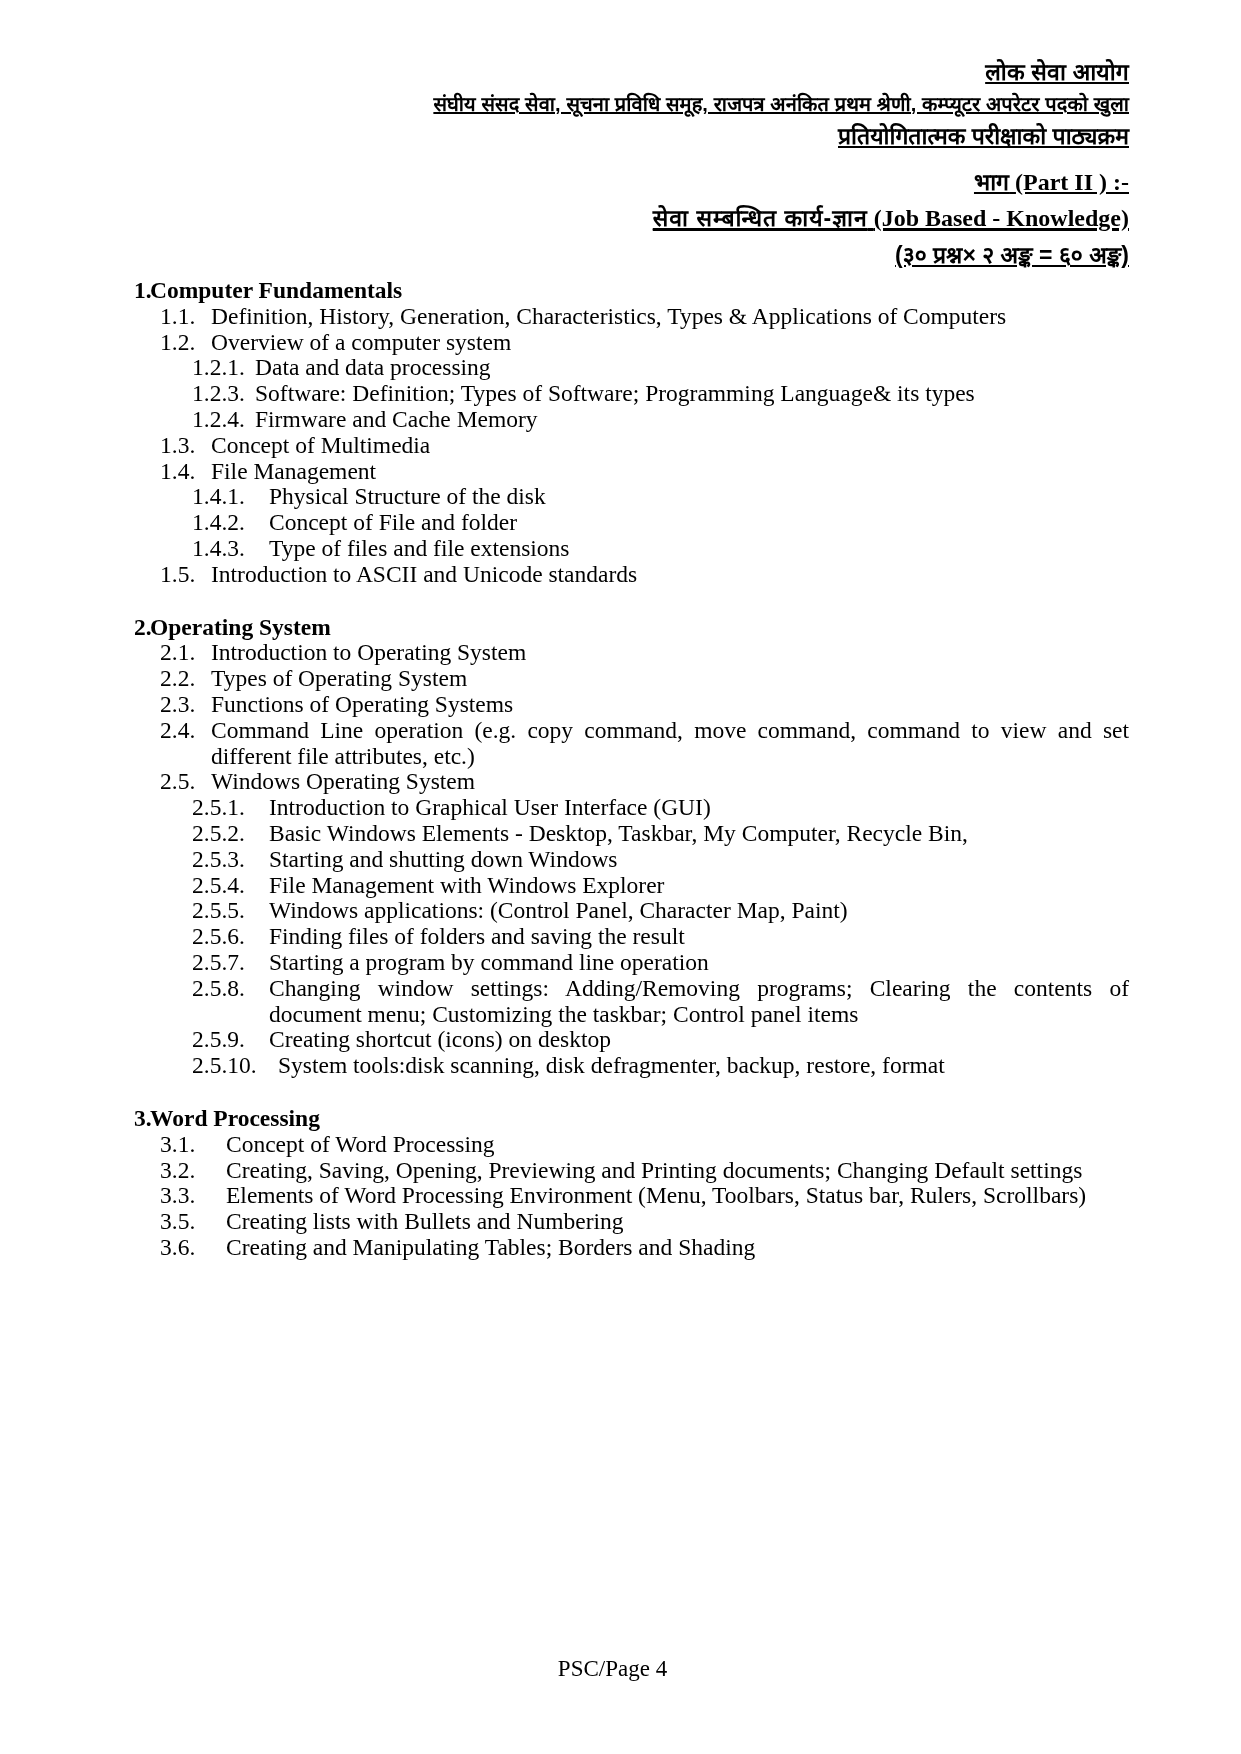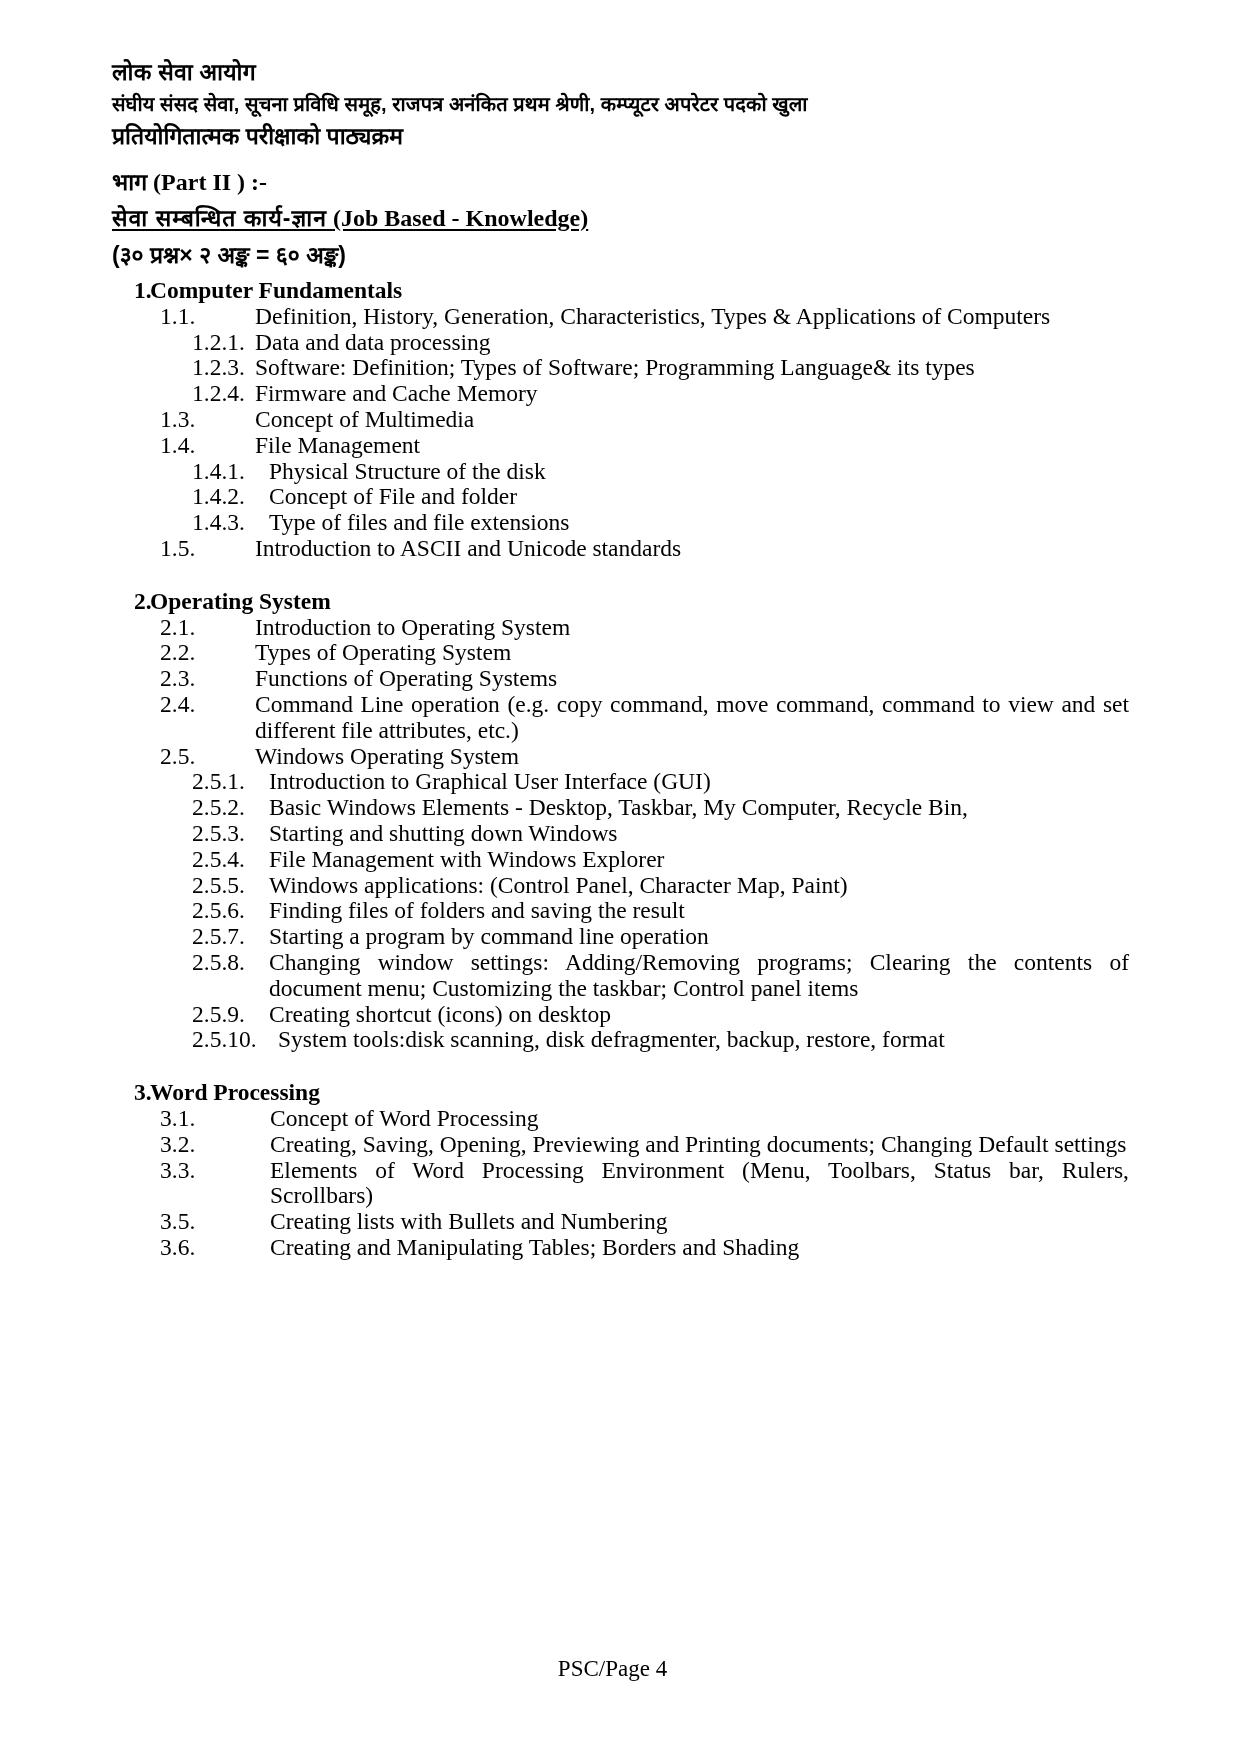--- a/index.html
+++ b/index.html
@@ -19,21 +19,22 @@
   .page {
     width: 1241px;
     height: 1754px;
     box-sizing: border-box;
     padding: 56px 112px 40px 112px;
     position: relative;
   }
 
   
   .header {
-    text-align: left;
+    text-align: right;
+    text-decoration: underline;
   }
   .np {
     font-family: "Liberation Sans", "DejaVu Sans", sans-serif;
     font-weight: bold;
   }
   .hdr-line1 {
     font-size: 23px;
     line-height: 32px;
     letter-spacing: 0.2px;
   }
@@ -98,21 +99,20 @@
     text-align: left;
     padding-left: 22px;
     box-sizing: border-box;
   }
   .sec .txt { flex: 1 1 auto; }
 
   .lvl2 {
     display: flex;
     align-items: flex-start;
     padding-left: 48px;
-    gap: 44px;
   }
   .lvl2 .num {
     flex: 0 0 auto;
     white-space: nowrap;
   }
   .lvl2 .txt {
     flex: 1 1 auto;
     text-align: justify;
     margin-left: 6px;
   }
@@ -176,20 +176,24 @@
   <div class="outline">
 
     <div class="sec">
       <span class="num">1.</span>
       <span class="txt">Computer Fundamentals</span>
     </div>
     <div class="lvl2 n1">
       <span class="num">1.1.</span>
       <span class="txt">Definition, History, Generation, Characteristics, Types &amp; Applications of Computers</span>
     </div>
+    <div class="lvl2 n1">
+      <span class="num">1.2.</span>
+      <span class="txt">Overview of a computer system</span>
+    </div>
     <div class="lvl3 w1">
       <span class="num">1.2.1.</span>
       <span class="txt">Data and data processing</span>
     </div>
     <div class="lvl3 w1">
       <span class="num">1.2.3.</span>
       <span class="txt">Software: Definition; Types of Software; Programming Language&amp; its types</span>
     </div>
     <div class="lvl3 w1">
       <span class="num">1.2.4.</span>

